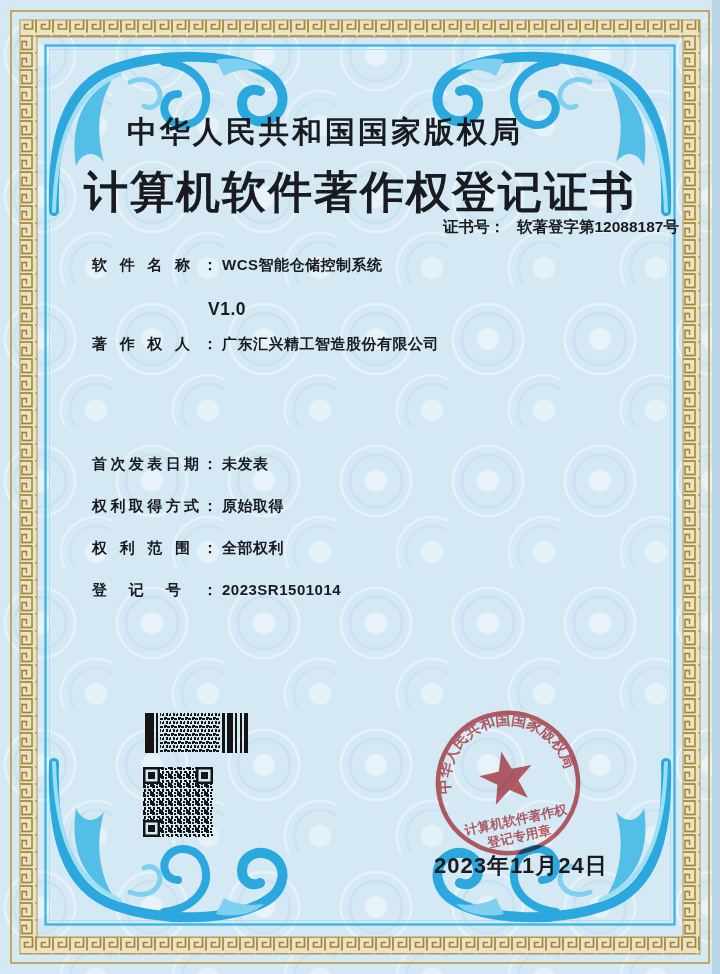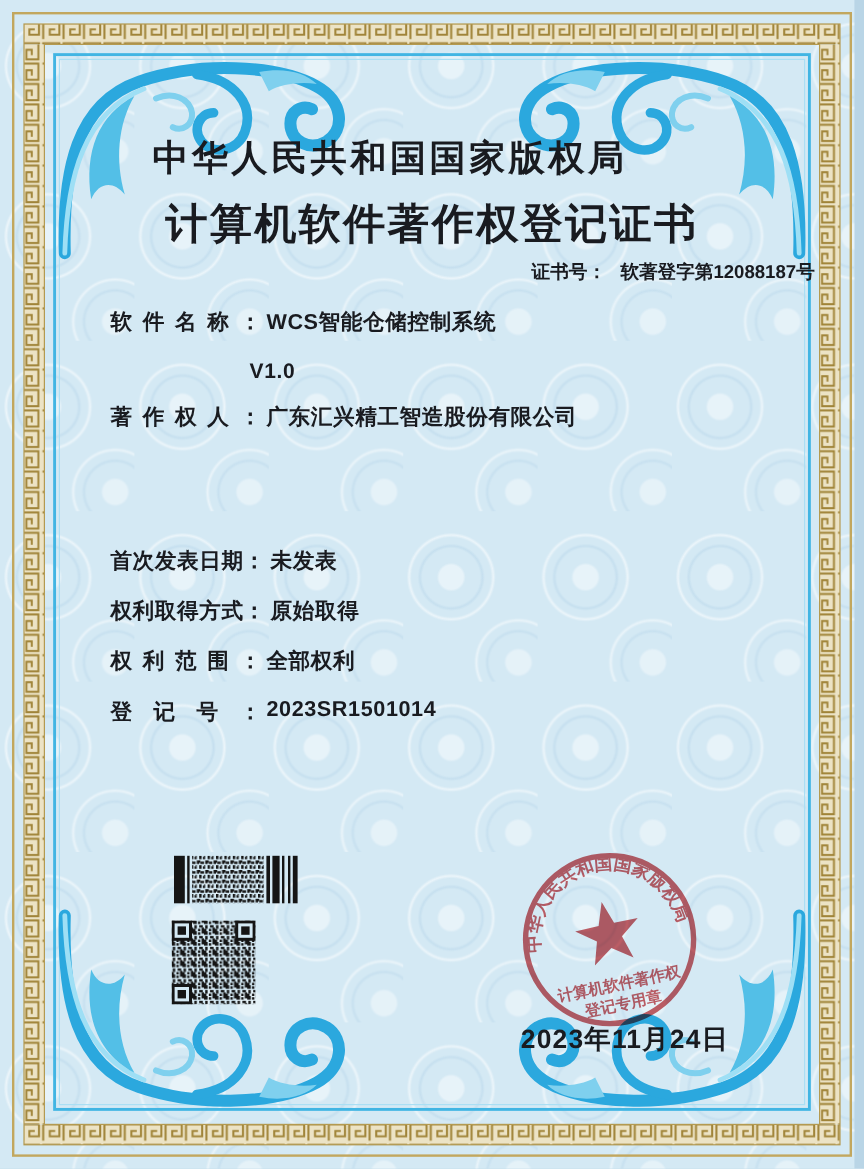--- a/index.html
+++ b/index.html
@@ -19,25 +19,25 @@
   .frame{position:absolute;left:0;top:0;z-index:1;}
   .txt{position:absolute;z-index:2;color:#191b20;}
   .title1{
     left:0;top:112px;width:650px;text-align:center;
     font-family:"Liberation Serif",serif;font-weight:bold;
     font-size:30px;letter-spacing:3px;white-space:nowrap;
   }
   .title2{
     left:0;top:163px;width:720px;text-align:center;
     font-family:"Liberation Serif",serif;font-weight:bold;
-    font-size:35px;letter-spacing:2px;white-space:nowrap;
+    font-size:44px;letter-spacing:2px;white-space:nowrap;
   }
   .certno{left:443px;top:217px;font-size:15.5px;font-weight:bold;white-space:nowrap;}
   .certno .cl{margin-right:12px;}
-  .row{left:92px;display:flex;font-weight:bold;font-size:18px;letter-spacing:.5px;white-space:nowrap;}
+  .row{left:92px;display:flex;font-weight:bold;font-size:15px;letter-spacing:.5px;white-space:nowrap;}
   .row .lbl{flex:0 0 126px;text-align:justify;text-align-last:justify;margin-right:4px;}
   .row .val{}
   .version{left:208px;font-weight:bold;font-size:17.5px;letter-spacing:.5px;}
   .statement{
     left:90px;top:618px;width:578px;
     font-weight:bold;font-size:17.5px;letter-spacing:.5px;line-height:42px;
   }
   .statement .l1{text-indent:31px;white-space:nowrap;}
   .statement .l2{white-space:nowrap;}
   .codes{position:absolute;z-index:2;}

